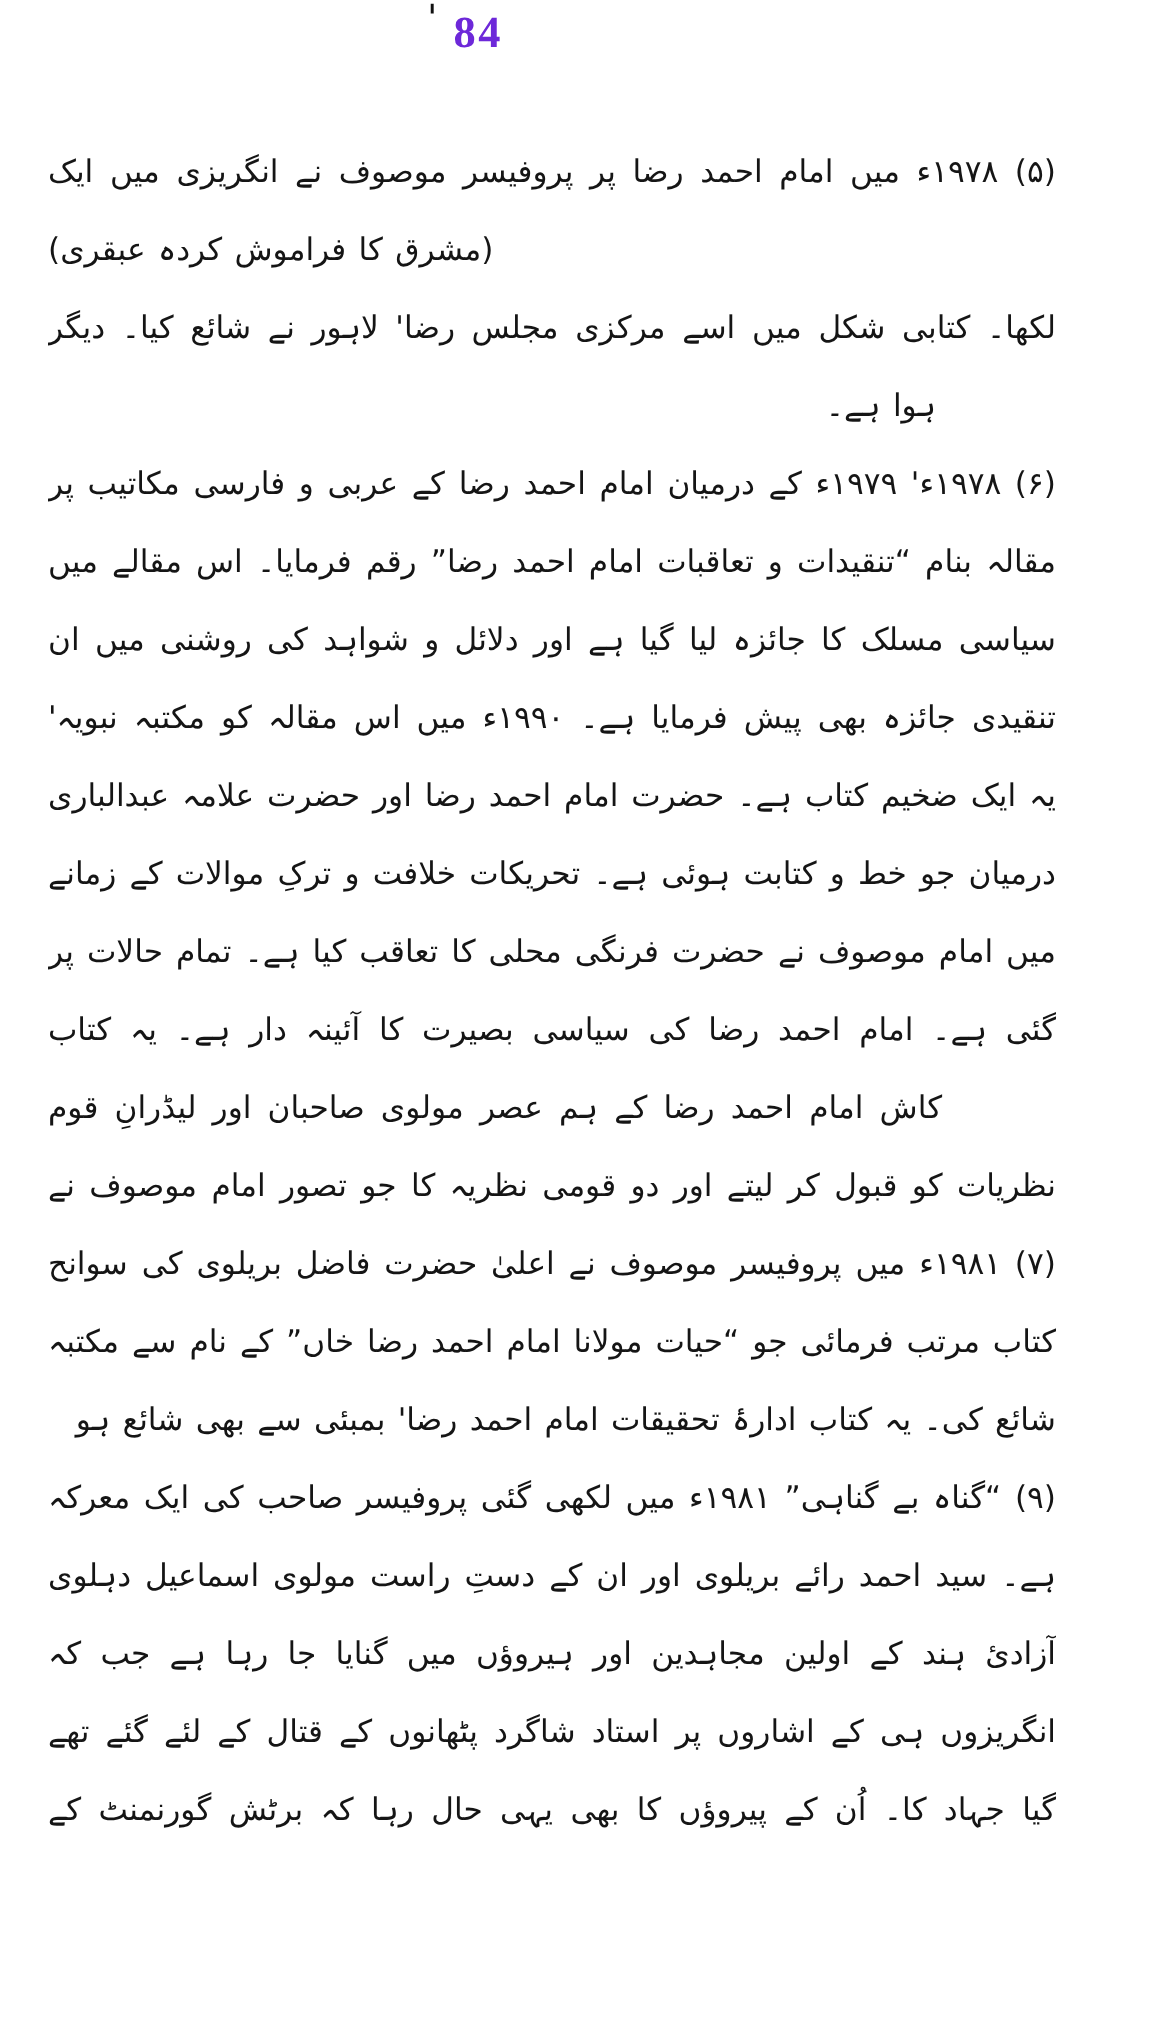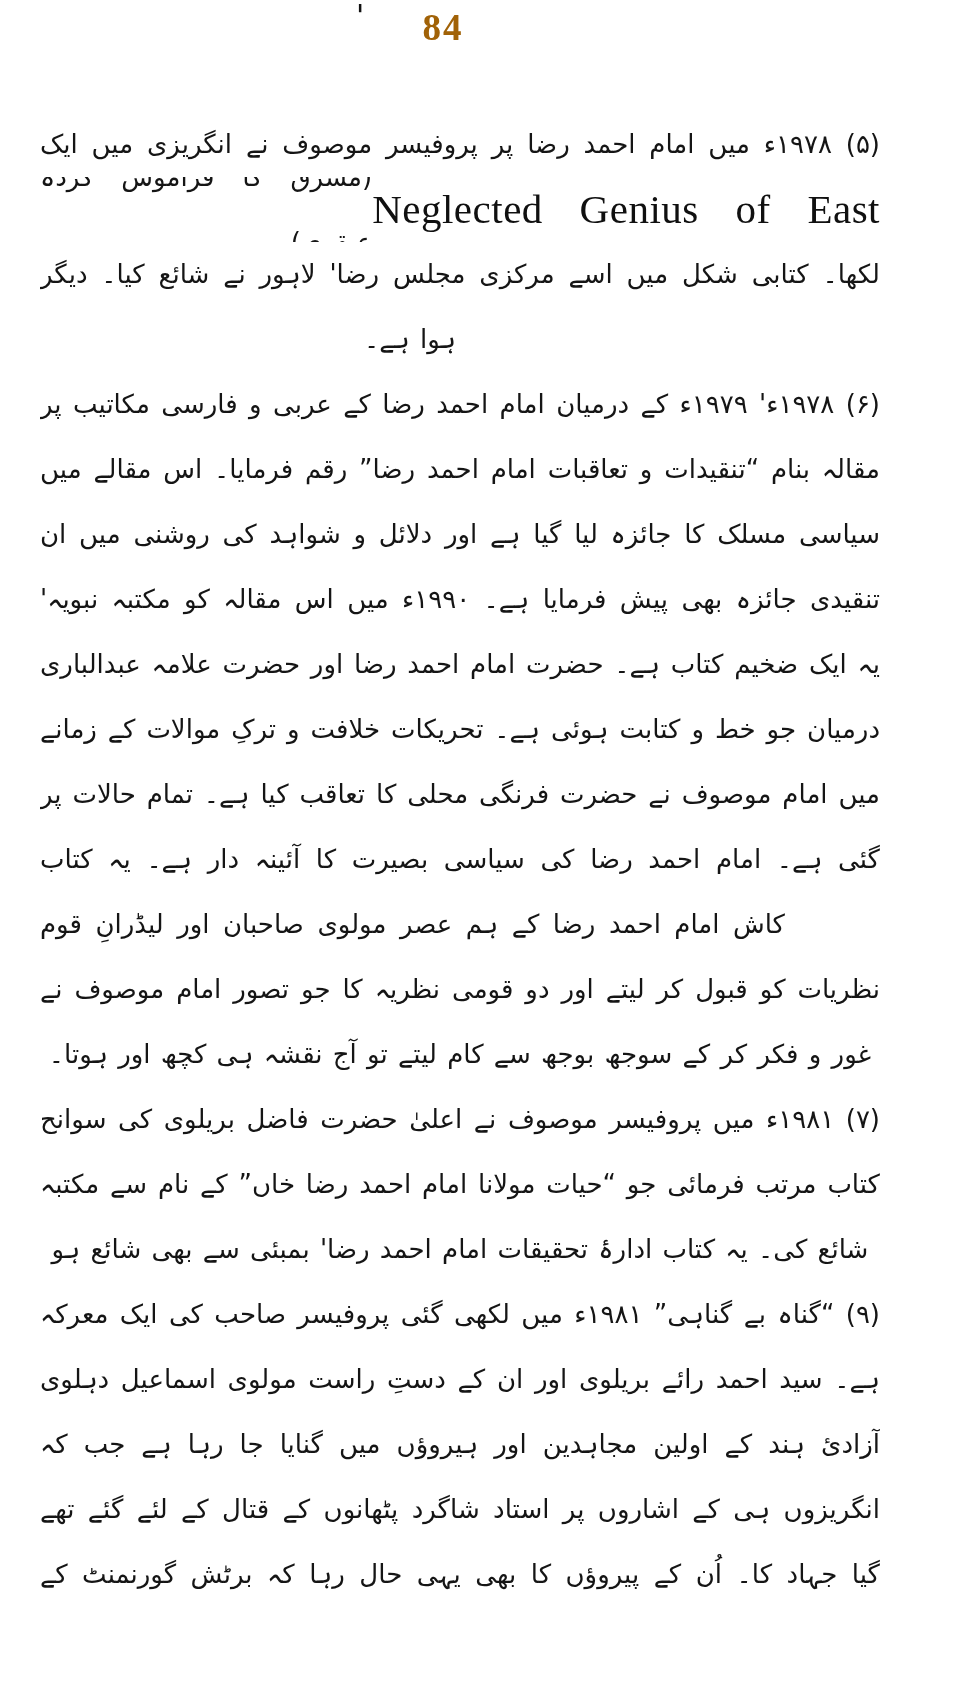--- a/index.html
+++ b/index.html
@@ -19,26 +19,25 @@
     left: 356px;
     font-size: 30px;
     color: #111;
     font-family: "DejaVu Sans", sans-serif;
   }
   .page-number {
     position: absolute;
     top: 6px;
     left: 378px;
     width: 130px;
-    text-align: center;
     font-family: "Liberation Serif", serif;
     font-size: 37px;
     font-weight: 700;
     letter-spacing: 2px;
-    color: #a16207;
+    color: #6d28d9;
   }
   .text-block {
     position: absolute;
     top: 112px;
     left: 40px;
     width: 840px;
   }
   .line {
     height: 65px;
     line-height: 65px;
@@ -47,21 +46,21 @@
     unicode-bidi: embed;
     color: #151515;
     overflow: hidden;
     word-spacing: 2px;
   }
   .line.just {
     text-align: justify;
     text-align-last: justify;
   }
   .line.start {
-    text-align: center; 
+    text-align: right; 
   }
   .line.mixed {
     display: flex;
     direction: ltr;
     justify-content: space-between;
     align-items: center;
   }
   .line.mixed .paren {
     direction: rtl;
     font-size: 26px;
@@ -78,35 +77,33 @@
 </head>
 <body>
 
 <div class="page">
   <span class="stray-mark">'</span>
   <div class="page-number">84</div>
   <div class="text-block">
       <div class="line just">(۵) ۱۹۷۸ء میں امام احمد رضا پر پروفیسر موصوف نے انگریزی میں ایک تحقیقی مقالہ</div>
       <div class="line just mixed">
         <span class="paren" dir="rtl">(مشرق کا فراموش کردہ عبقری)</span>
-        <span class="eng">Neglected Genius of East</span>
       </div>
       <div class="line just">لکھا۔ کتابی شکل میں اسے مرکزی مجلس رضا' لاہور نے شائع کیا۔ دیگر جگہوں سے بھی یہ شائع</div>
       <div class="line start" style="padding-right: 100px;">ہوا ہے۔</div>
       <div class="line just">(۶) ۱۹۷۸ء' ۱۹۷۹ء کے درمیان امام احمد رضا کے عربی و فارسی مکاتیب پر مبنی ایک تحقیقی</div>
       <div class="line just">مقالہ بنام “تنقیدات و تعاقبات امام احمد رضا” رقم فرمایا۔ اس مقالے میں امام احمد رضا کے</div>
       <div class="line just">سیاسی مسلک کا جائزہ لیا گیا ہے اور دلائل و شواہد کی روشنی میں ان کے عہد کے سیاسی ماحول کا</div>
       <div class="line just">تنقیدی جائزہ بھی پیش فرمایا ہے۔ ۱۹۹۰ء میں اس مقالہ کو مکتبہ نبویہ' لاہور نے شائع کر دیا ہے۔</div>
       <div class="line just">یہ ایک ضخیم کتاب ہے۔ حضرت امام احمد رضا اور حضرت علامہ عبدالباری فرنگی محل کے</div>
       <div class="line just">درمیان جو خط و کتابت ہوئی ہے۔ تحریکات خلافت و ترکِ موالات کے زمانے میں اور جن</div>
       <div class="line just">میں امام موصوف نے حضرت فرنگی محلی کا تعاقب کیا ہے۔ تمام حالات پر بھرپور روشنی ڈالی</div>
       <div class="line just">گئی ہے۔ امام احمد رضا کی سیاسی بصیرت کا آئینہ دار ہے۔ یہ کتاب تحریکِ آزادیٔ ہند میں قابلِ</div>
       <div class="line just" style="padding-right: 95px;">کاش امام احمد رضا کے ہم عصر مولوی صاحبان اور لیڈرانِ قوم امام کے سیاسی</div>
       <div class="line just">نظریات کو قبول کر لیتے اور دو قومی نظریہ کا جو تصور امام موصوف نے دیا تھا اُس پر اُس وقت</div>
-      <div class="line start">غور و فکر کر کے سوجھ بوجھ سے کام لیتے تو آج نقشہ ہی کچھ اور ہوتا۔</div>
       <div class="line just">(۷) ۱۹۸۱ء میں پروفیسر موصوف نے اعلیٰ حضرت فاضل بریلوی کی سوانح پر ایک علمی و تحقیقی</div>
       <div class="line just">کتاب مرتب فرمائی جو “حیات مولانا امام احمد رضا خاں” کے نام سے مکتبہ نعمانیہ' سیالکوٹ نے</div>
       <div class="line start">شائع کی۔ یہ کتاب ادارۂ تحقیقات امام احمد رضا' بمبئی سے بھی شائع ہو گئی ہے۔</div>
       <div class="line just">(۹) “گناہ بے گناہی” ۱۹۸۱ء میں لکھی گئی پروفیسر صاحب کی ایک معرکہ آلارا تحقیقی کتاب</div>
       <div class="line just">ہے۔ سید احمد رائے بریلوی اور ان کے دستِ راست مولوی اسماعیل دہلوی کو تحریکِ</div>
       <div class="line just">آزادیٔ ہند کے اولین مجاہدین اور ہیروؤں میں گنایا جا رہا ہے جب کہ حقیقت یہ تھی کہ</div>
       <div class="line just">انگریزوں ہی کے اشاروں پر استاد شاگرد پٹھانوں کے قتال کے لئے گئے تھے اور نام دے دیا</div>
       <div class="line just">گیا جہاد کا۔ اُن کے پیروؤں کا بھی یہی حال رہا کہ برٹش گورنمنٹ کے وظیفہ خوار اور نمک</div>
     </div>
 </div>

